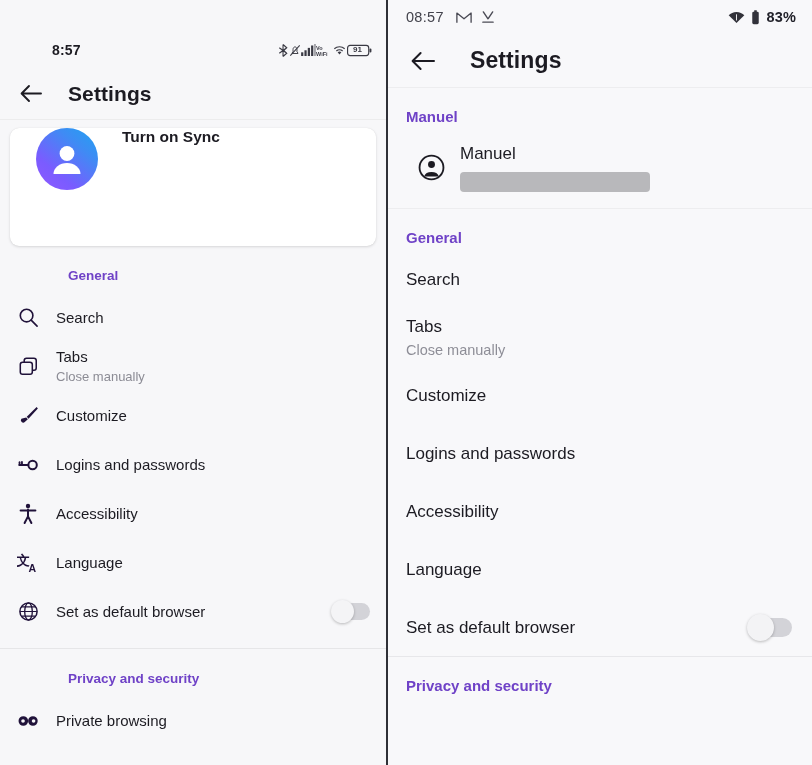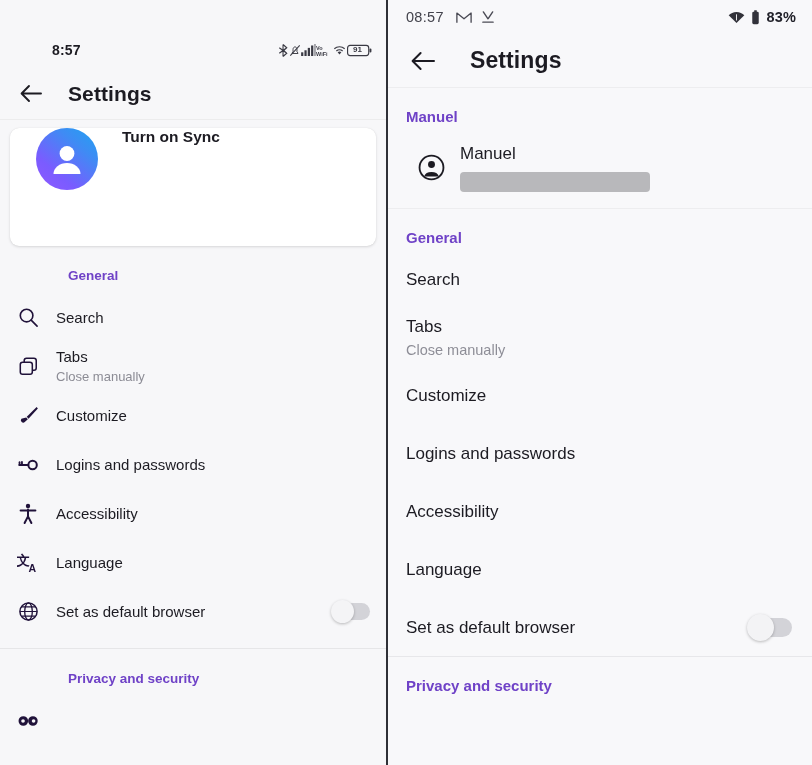--- a/index.html
+++ b/index.html
@@ -452,20 +452,23 @@
     <div class="section-head-l">Privacy and security</div>
 
     <div class="row-l">
       <span class="ic">
         <svg width="23" height="14" viewBox="0 0 24 14">
           <path d="M1.6 7 a5 5 0 0 1 10 0 a5 5 0 0 1 10 0 a5 5 0 0 1 -10 0 a5 5 0 0 1 -10 0 z" fill="currentColor"></path>
           <circle cx="6.3" cy="7" r="1.9" fill="#f7f7f9"></circle>
           <circle cx="17.3" cy="7" r="1.9" fill="#f7f7f9"></circle>
         </svg>
       </span>
+      <span class="txt">
+        <span class="lbl">Private browsing</span>
+      </span>
     </div>
   </div>
 
   <div class="split"></div>
 
   <div class="panel-right">
 
     <div class="statusbar-r">
       <div class="sb-r-time">08:57</div>
       <div class="sb-r-left-icons">

